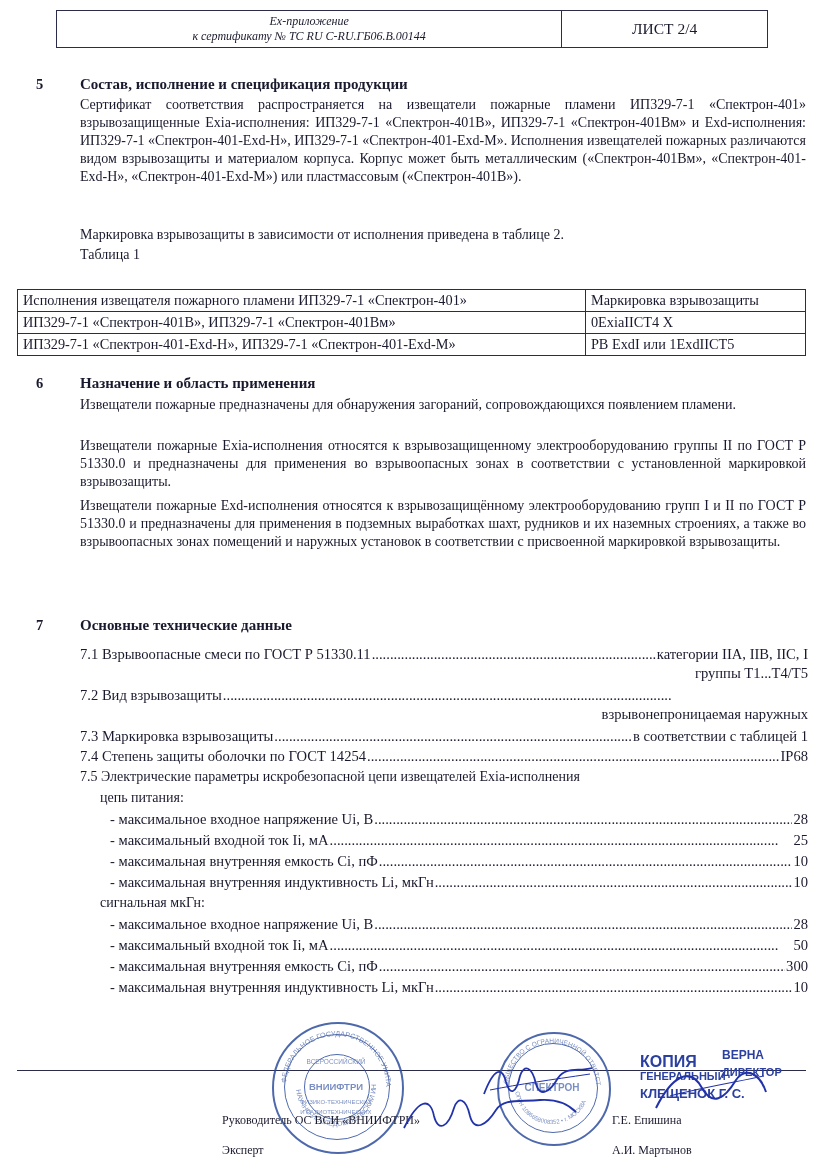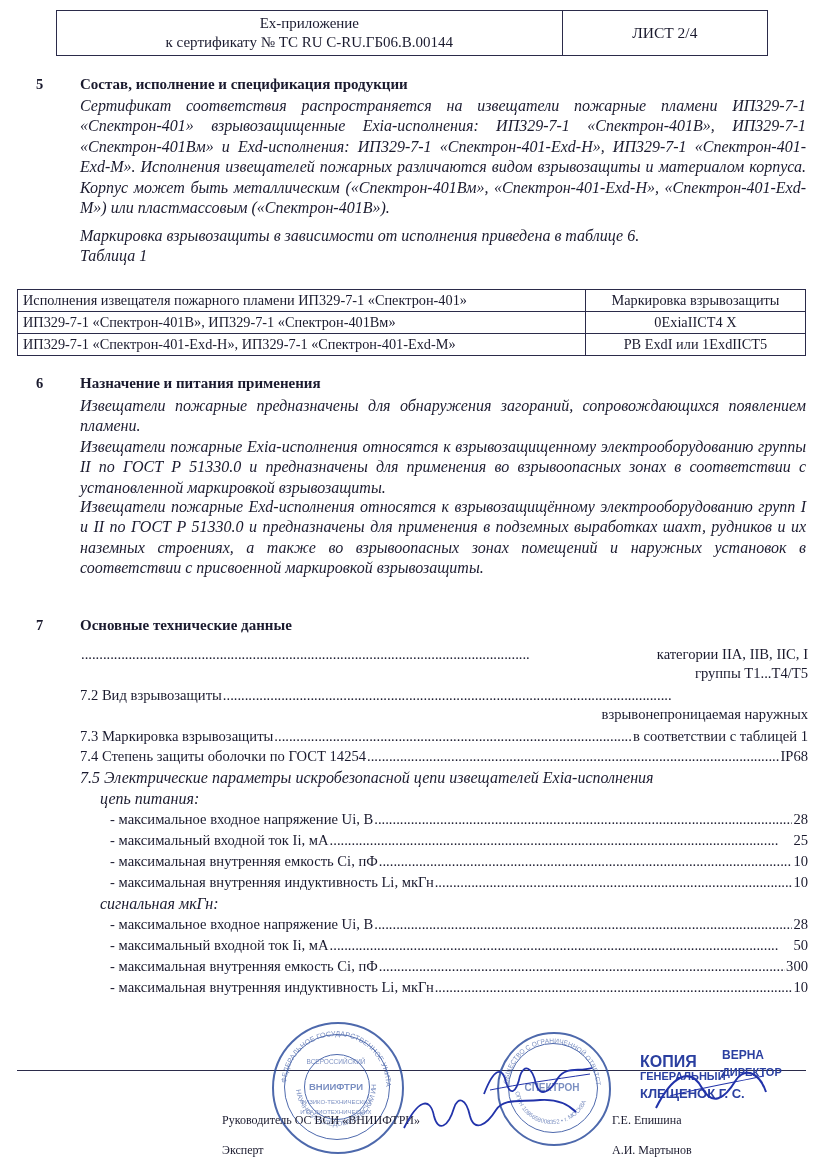--- a/index.html
+++ b/index.html
@@ -5,35 +5,35 @@
   html,body{margin:0;padding:0;background:#fff;}
   body{width:823px;height:1165px;font-family:"Liberation Serif", serif;color:#1a1a2e;position:relative;overflow:hidden;}
   .page{position:relative;width:823px;height:1165px;padding:0;box-sizing:border-box;}
 
   
   .header-table{
     position:absolute;left:56px;top:10px;width:712px;
     border:1px solid #2b2b4a;border-collapse:collapse;
   }
   .header-table td{border:1px solid #2b2b4a;padding:3px 6px;text-align:center;vertical-align:middle;}
-  .hdr-left{width:512px;font-size:15px;line-height:1.25;}
+  .hdr-left{width:512px;font-size:12px;line-height:1.25;font-style:italic;}
   .hdr-right{width:200px;font-size:15.5px;}
   .num{position:absolute;font-weight:bold;font-size:14.5px;}
   .sec-title{position:absolute;font-weight:bold;font-size:15px;}
-  .para{position:absolute;font-size:16px;line-height:1.28;text-align:justify;text-justify:inter-word;font-style:italic;}
+  .para{position:absolute;font-size:14px;line-height:1.28;text-align:justify;text-justify:inter-word;}
   .para.nojust{text-align:left;}
 
   
   .tbl1{
     position:absolute;left:17px;top:289px;width:789px;
     border-collapse:collapse;font-size:14.3px;
   }
   .tbl1 td{border:1px solid #2b2b4a;padding:2px 5px;line-height:1.2;}
   .tbl1 .c1{width:575px;}
-  .tbl1 .c2{width:214px;text-align:center;font-family:Liberation Serif, serif;}
+  .tbl1 .c2{width:214px;text-align:left;font-family:Liberation Serif, serif;}
 
   
   .item{position:absolute;font-size:14.6px;line-height:1.3;width:728px;}
   .leader{display:flex;align-items:baseline;width:100%;}
   .leader .l-txt{white-space:nowrap;}
   .leader .l-dots{flex:1 1 auto;overflow:hidden;white-space:nowrap;margin:0 1px;}
   .leader .l-val{white-space:nowrap;}
   .right{text-align:right;}
 
   
@@ -59,52 +59,53 @@
       </td>
       <td class="hdr-right">ЛИСТ 2/4</td>
     </tr>
   </tbody>
     </table>
 
   <div class="num" style="left:36px;top:76px;">5</div>
   <div class="sec-title" style="left:80px;top:76px;">Состав, исполнение и спецификация продукции</div>
 
   <div class="para" style="left:80px;top:96px;width:726px;">Сертификат соответствия распространяется на извещатели пожарные пламени  ИП329-7-1 «Спектрон-401»  взрывозащищенные  Ехia-исполнения:   ИП329-7-1   «Спектрон-401В», ИП329-7-1   «Спектрон-401Вм»   и  Ехd-исполнения:   ИП329-7-1   «Спектрон-401-Ехd-Н», ИП329-7-1   «Спектрон-401-Ехd-М».  Исполнения извещателей пожарных различаются видом взрывозащиты  и  материалом  корпуса.  Корпус  может  быть  металлическим («Спектрон-401Вм», «Спектрон-401-Ехd-Н»,  «Спектрон-401-Ехd-М») или пластмассовым («Спектрон-401В»).</div>
-  <div class="para nojust" style="left:80px;top:226px;width:726px;">Маркировка взрывозащиты в зависимости от исполнения приведена в таблице 6.</div>
+  <div class="para nojust" style="left:80px;top:226px;width:726px;">Маркировка взрывозащиты в зависимости от исполнения приведена в таблице 2.</div>
   <div class="para nojust" style="left:80px;top:246px;width:726px;">Таблица 1</div>
 
   <table class="tbl1">
     <tbody>
         <tr>
       <td class="c1">Исполнения извещателя пожарного пламени  ИП329-7-1 «Спектрон-401»</td>
       <td class="c2">Маркировка взрывозащиты</td>
     </tr>
     <tr>
       <td class="c1">ИП329-7-1 «Спектрон-401В»,        ИП329-7-1 «Спектрон-401Вм»</td>
       <td class="c2">0ЕхiaIIСТ4 Х</td>
     </tr>
     <tr>
       <td class="c1">ИП329-7-1 «Спектрон-401-Ехd-Н», ИП329-7-1 «Спектрон-401-Ехd-М»</td>
       <td class="c2">РВ ЕхdI  или 1ЕхdIIСТ5</td>
     </tr>
   </tbody>
     </table>
 
   <div class="num" style="left:36px;top:375px;">6</div>
-  <div class="sec-title" style="left:80px;top:375px;">Назначение и питания применения</div>
+  <div class="sec-title" style="left:80px;top:375px;">Назначение и область применения</div>
 
   <div class="para" style="left:80px;top:396px;width:726px;">Извещатели пожарные предназначены для обнаружения загораний, сопровождающихся появлением пламени.</div>
   <div class="para" style="left:80px;top:437px;width:726px;">Извещатели    пожарные    Ехia-исполнения    относятся    к    взрывозащищенному электрооборудованию группы II  по ГОСТ Р 51330.0 и предназначены для применения во взрывоопасных зонах в соответствии с установленной маркировкой взрывозащиты.</div>
   <div class="para" style="left:80px;top:497px;width:726px;">Извещатели    пожарные    Ехd-исполнения    относятся    к    взрывозащищённому электрооборудованию групп I и II по ГОСТ Р 51330.0 и предназначены для применения в подземных   выработках   шахт,   рудников   и   их   наземных   строениях,   а   также   во взрывоопасных зонах помещений и наружных установок в соответствии с присвоенной маркировкой взрывозащиты.</div>
 
   <div class="num" style="left:36px;top:617px;">7</div>
   <div class="sec-title" style="left:80px;top:617px;">Основные технические данные</div>
 
   <div class="item" style="left:80px;top:645px;">
     <div class="leader">
+      <span class="l-txt">7.1 Взрывоопасные смеси по ГОСТ Р 51330.11</span>
       <span class="l-dots">...........................................................................................................................</span>
       <span class="l-val">категории IIА, IIВ, IIС, I</span>
     </div>
     <div class="right">группы Т1...Т4/Т5</div>
   </div>
 
   <div class="item" style="left:80px;top:686px;">
     <div class="leader">
       <span class="l-txt">7.2 Вид взрывозащиты</span>
       <span class="l-dots">...........................................................................................................................</span>

